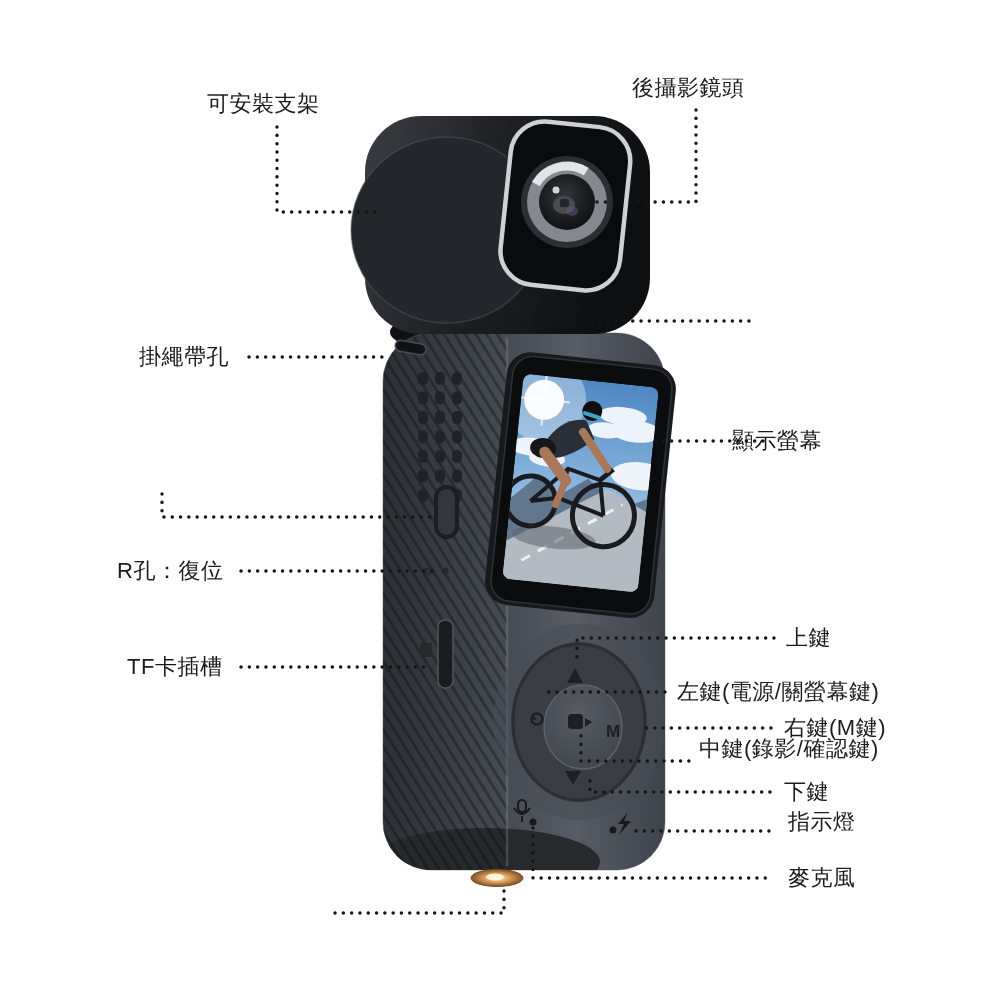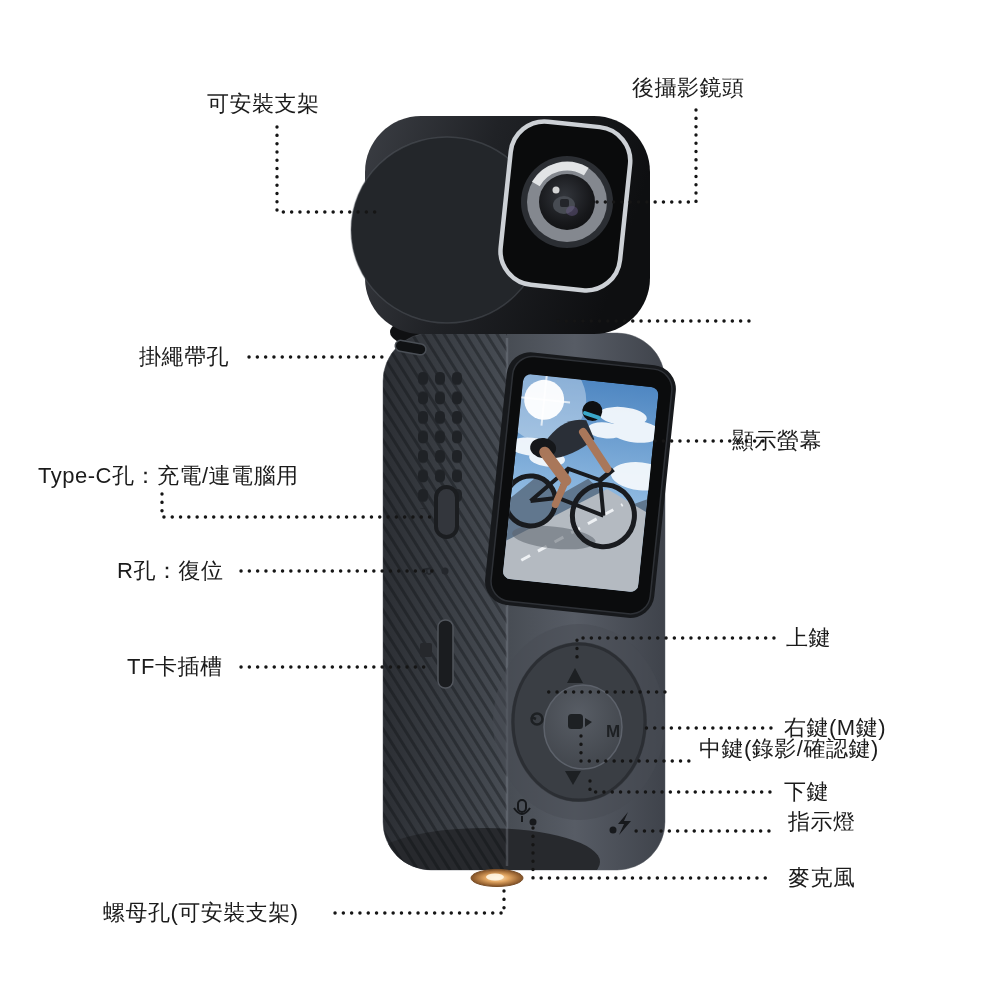--- a/index.html
+++ b/index.html
@@ -206,24 +206,23 @@
     <polyline points="769,831 636,831"></polyline>
     <polyline points="533,828 533,878 770,878"></polyline>
     <polyline points="335,913 504,913 504,886"></polyline>
   </g>
 </svg>
 
 <div class="lbl" style="left:207px;top:90px">可安裝支架</div>
 <div class="lbl" style="left:632px;top:74px">後攝影鏡頭</div>
 <div class="lbl" style="left:139px;top:343px">掛繩帶孔</div>
 <div class="lbl" style="left:732px;top:427px">顯示螢幕</div>
-<div class="lbl" style="left:38px;top:462px">Type-C孔：充電/連電腦用</div>
 <div class="lbl" style="left:117px;top:557px">R孔：復位</div>
 <div class="lbl" style="left:127px;top:653px">TF卡插槽</div>
 <div class="lbl" style="left:786px;top:624px">上鍵</div>
+<div class="lbl" style="left:677px;top:678px">左鍵(電源/關螢幕鍵)</div>
 <div class="lbl" style="left:784px;top:714px">右鍵(M鍵)</div>
 <div class="lbl" style="left:699px;top:735px">中鍵(錄影/確認鍵)</div>
 <div class="lbl" style="left:784px;top:778px">下鍵</div>
 <div class="lbl" style="left:788px;top:808px">指示燈</div>
 <div class="lbl" style="left:788px;top:864px">麥克風</div>
-<div class="lbl" style="left:103px;top:899px">螺母孔(可安裝支架)</div>
 
 </div>
 
 </body></html>

